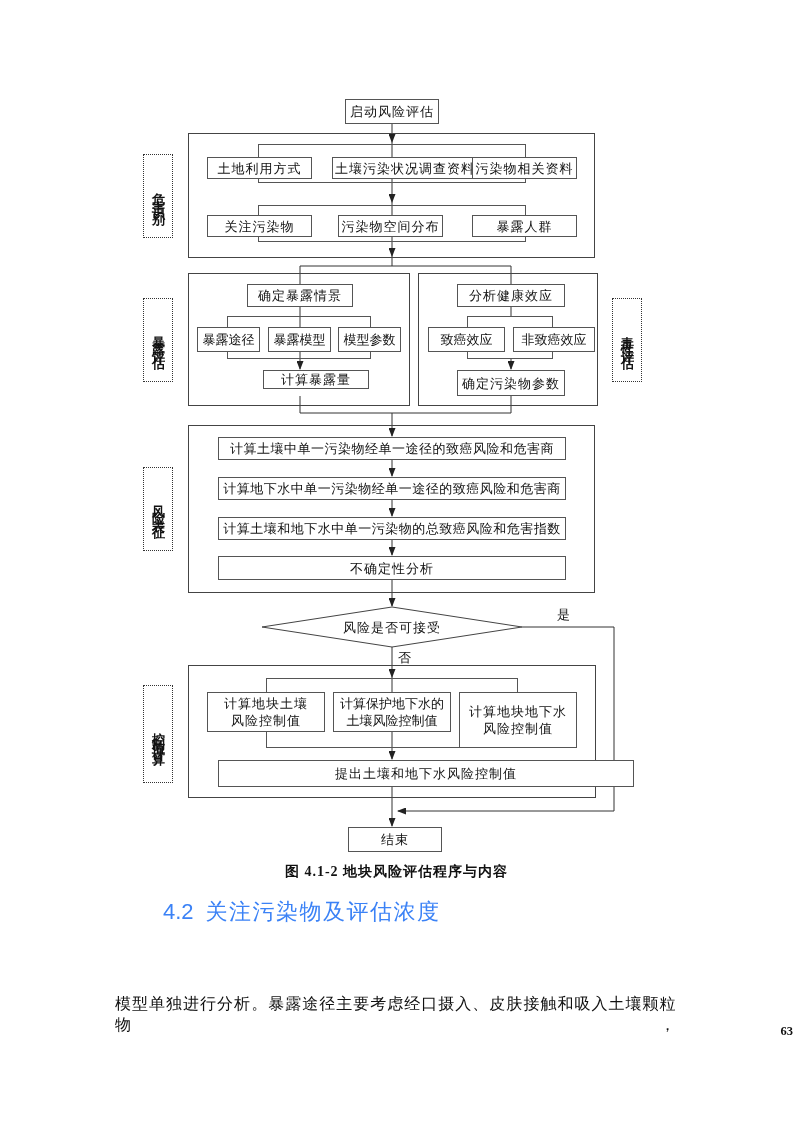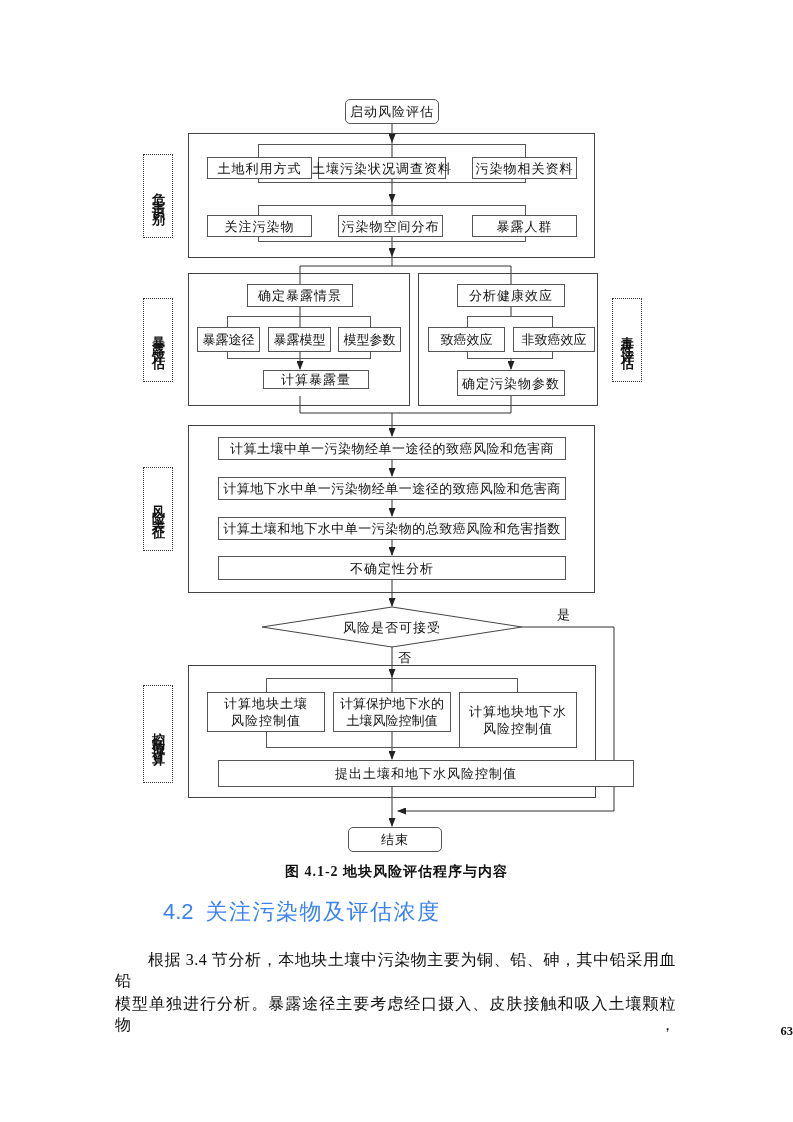--- a/index.html
+++ b/index.html
@@ -11,21 +11,21 @@
   .lines{position:absolute;left:0;top:0;z-index:0;}
   .sec{position:absolute;border:1px solid #444;background:transparent;box-sizing:border-box;z-index:1;}
   .wrap{position:absolute;border:1px solid #555;background:transparent;box-sizing:border-box;z-index:1;}
   .node{
     position:absolute;border:1px solid #555;background:#fff;box-sizing:border-box;
     display:flex;align-items:center;justify-content:center;flex-direction:column;
     font-size:13px;letter-spacing:1px;text-align:center;z-index:2;line-height:15px;
     white-space:nowrap;
   }
   .node.long{letter-spacing:0.5px;}
-  .node.round{border-radius:5px;}
+  .node.round{border-radius:0;}
   .node.twoline{line-height:17px;}
   .slabel{
     position:absolute;border:1.5px dotted #333;box-sizing:border-box;z-index:2;background:#fff;
     display:flex;align-items:center;justify-content:center;
     writing-mode:vertical-rl;text-orientation:upright;
     font-weight:bold;font-size:13px;letter-spacing:7px;
   }
   .flabel{position:absolute;z-index:3;font-size:13px;}
   .diamond-text{
     position:absolute;z-index:3;font-size:13px;letter-spacing:1px;text-align:center;
@@ -112,21 +112,21 @@
 
   <div class="slabel" style="left:143px;top:154px;width:30px;height:84px">危害识别</div>
   <div class="slabel" style="left:143px;top:298px;width:30px;height:84px">暴露评估</div>
   <div class="slabel" style="left:612px;top:298px;width:30px;height:84px">毒性评估</div>
   <div class="slabel" style="left:143px;top:467px;width:30px;height:84px">风险表征</div>
   <div class="slabel" style="left:143px;top:685px;width:30px;height:98px;letter-spacing:5px">控制值计算</div>
 
   <div class="node round" style="left:345px;top:99px;width:94px;height:25px">启动风险评估</div>
 
   <div class="node" style="left:207px;top:157px;width:105px;height:22px">土地利用方式</div>
-  <div class="node" style="left:318px;top:157px;width:128px;height:22px">土壤污染状况调查资料</div>
+  <div class="node" style="left:332px;top:157px;width:146px;height:22px">土壤污染状况调查资料</div>
   <div class="node" style="left:472px;top:157px;width:105px;height:22px">污染物相关资料</div>
   <div class="node" style="left:207px;top:215px;width:105px;height:22px">关注污染物</div>
   <div class="node" style="left:338px;top:215px;width:105px;height:22px">污染物空间分布</div>
   <div class="node" style="left:472px;top:215px;width:105px;height:22px">暴露人群</div>
 
   <div class="node" style="left:247px;top:284px;width:106px;height:23px">确定暴露情景</div>
   <div class="node" style="left:197px;top:327px;width:63px;height:25px;letter-spacing:0">暴露途径</div>
   <div class="node" style="left:268px;top:327px;width:63px;height:25px;letter-spacing:0">暴露模型</div>
   <div class="node" style="left:338px;top:327px;width:63px;height:25px;letter-spacing:0">模型参数</div>
   <div class="node" style="left:263px;top:370px;width:106px;height:19px">计算暴露量</div>
@@ -160,18 +160,17 @@
   <div class="node" style="left:218px;top:760px;width:416px;height:27px">提出土壤和地下水风险控制值</div>
 
   <div class="node round" style="left:348px;top:827px;width:94px;height:25px">结束</div>
 
   <div class="caption" style="top:863px">图 4.1-2 地块风险评估程序与内容</div>
 
   <div class="h2" style="left:115px;top:897px">
     <span class="num">4.2</span><span>关注污染物及评估浓度</span>
   </div>
 
-  <div class="pline" style="top:950px;text-indent:33px">根据 3.4 节分析，本地块土壤中污染物主要为铜、铅、砷，其中铅采用血铅</div>
   <div class="pline" style="top:994px">模型单独进行分析。暴露途径主要考虑经口摄入、皮肤接触和吸入土壤颗粒物，</div>
 
   <div class="pagenum" style="top:1024px">63</div>
 
 </div>
 
 </body></html>

